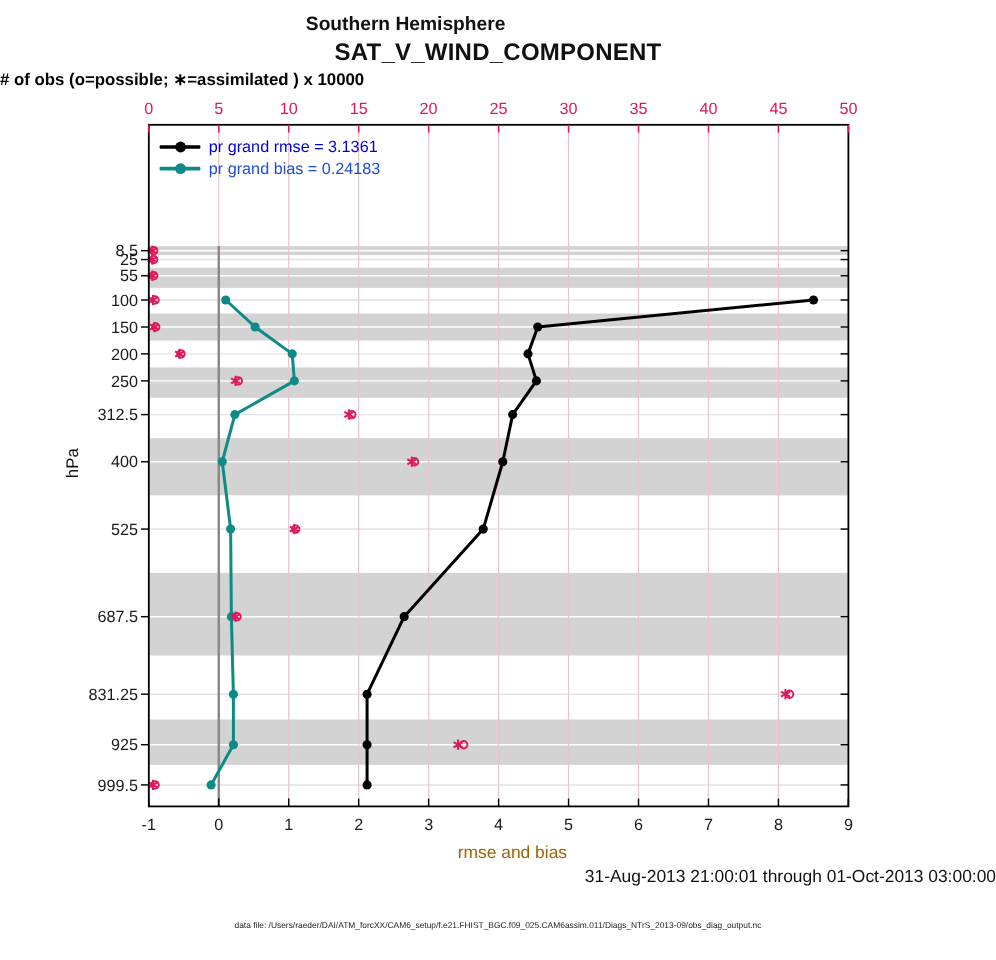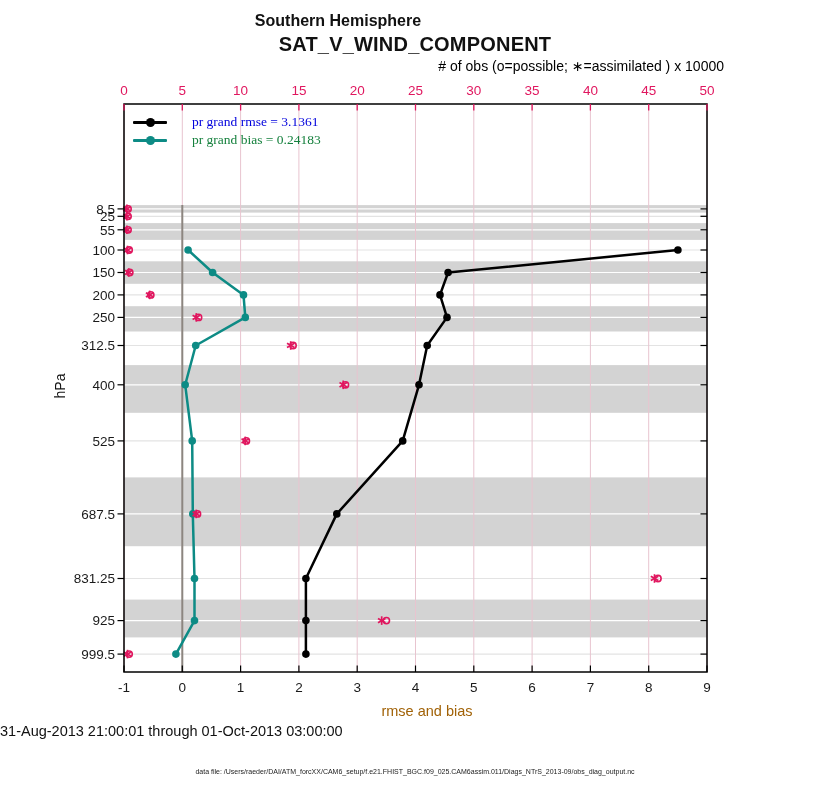--- a/index.html
+++ b/index.html
@@ -3,30 +3,30 @@
 <meta charset="utf-8">
 <style>
   html,body{margin:0;padding:0;background:#fff;}
   #canvas{
     position:relative;width:830px;height:800px;background:#ffffff;overflow:hidden;
     font-family:"Liberation Sans",sans-serif;
   }
   .abs{position:absolute;}
   #title-line1{left:0;top:12px;width:676px;text-align:center;font-size:16px;font-weight:bold;color:#111;}
   #title-line2{left:0;top:33px;width:830px;text-align:center;font-size:20px;font-weight:bold;color:#111;letter-spacing:.2px;}
-  #top-axis-label{left:0;top:58px;width:724px;text-align:right;font-size:14px;font-weight:normal;}
+  #top-axis-label{left:0;top:58px;width:724px;text-align:left;font-size:14px;font-weight:bold;}
   #legend{left:133px;top:113px;}
   .leg-row{display:flex;align-items:center;height:18px;}
   .leg-line{position:relative;width:34px;height:3px;border-radius:1px;}
   .leg-dot{position:absolute;left:13px;top:-3px;width:9px;height:9px;border-radius:50%;}
-  .leg-label{margin-left:25px;font-size:13.5px;font-family:Liberation Serif, serif;}
+  .leg-label{margin-left:7px;font-size:13.5px;}
   #y-axis-label{left:20px;top:378px;width:80px;text-align:center;font-size:14px;color:#111;
     transform:rotate(-90deg);transform-origin:center;}
   #x-axis-label{left:12px;top:703px;width:830px;text-align:center;font-size:14.5px;color:#a16207;}
-  #date-range{left:0;top:723px;width:830px;text-align:left;font-size:14.5px;color:#111;}
+  #date-range{left:0;top:723px;width:830px;text-align:right;font-size:14.5px;color:#111;}
   #data-file-path{left:0;top:768px;width:830px;text-align:center;font-size:7px;color:#222;}
 </style>
 </head>
 <body>
 
 <div id="canvas">
 
   <svg id="chart" class="abs" style="left:0;top:0" width="830" height="800">
       <g>
         <rect x="124" y="205.1" width="583" height="7.5" fill="#d3d3d3"></rect>
@@ -254,21 +254,21 @@
     <div class="leg-row">
       <span class="leg-line" style="background: rgb(0, 0, 0);">
         <span class="leg-dot" style="background: rgb(0, 0, 0);"></span>
       </span>
       <span class="leg-label" style="color: rgb(0, 0, 221);">pr grand rmse = 3.1361</span>
     </div>
     <div class="leg-row">
       <span class="leg-line" style="background: rgb(13, 139, 133);">
         <span class="leg-dot" style="background: rgb(13, 139, 133);"></span>
       </span>
-      <span class="leg-label" style="color: #15803d;">pr grand bias = 0.24183</span>
+      <span class="leg-label" style="color: #1d4ed8;">pr grand bias = 0.24183</span>
     </div>
   </div>
 
   <div id="y-axis-label" class="abs">hPa</div>
   <div id="x-axis-label" class="abs">rmse and bias</div>
   <div id="date-range" class="abs">31-Aug-2013 21:00:01 through 01-Oct-2013 03:00:00</div>
   <div id="data-file-path" class="abs">data file: /Users/raeder/DAI/ATM_forcXX/CAM6_setup/f.e21.FHIST_BGC.f09_025.CAM6assim.011/Diags_NTrS_2013-09/obs_diag_output.nc</div>
 </div>
 
 </body></html>

